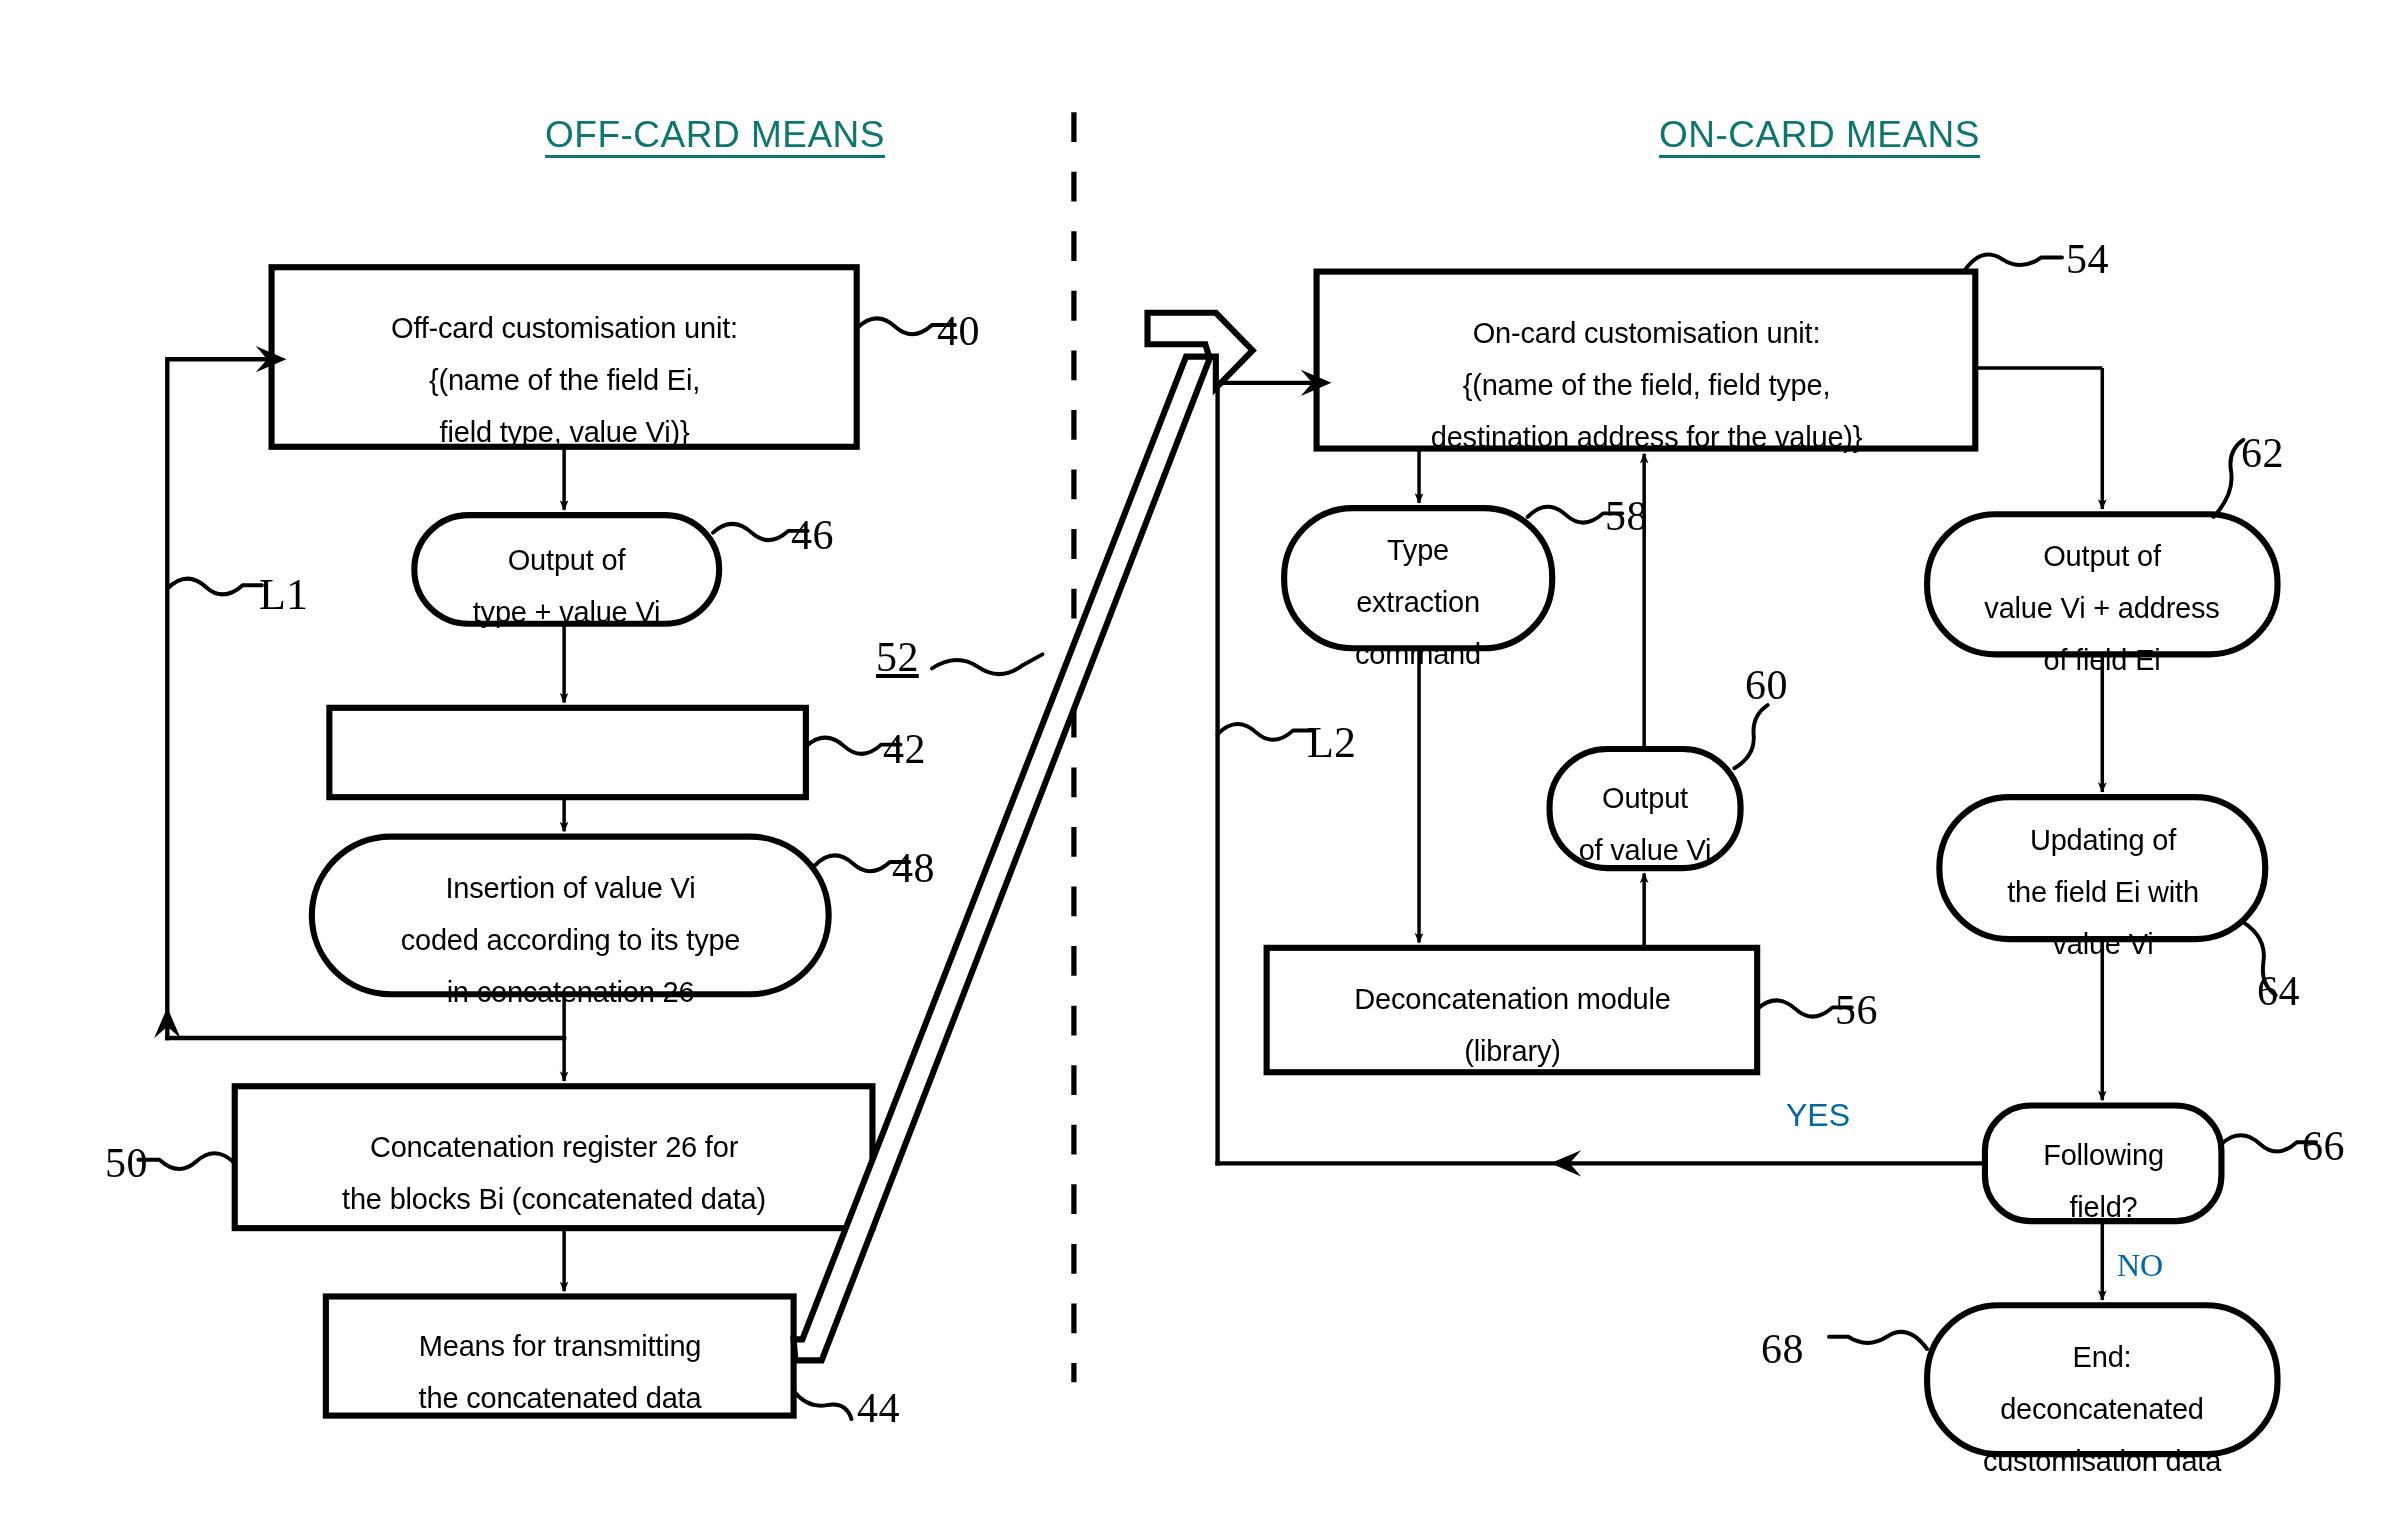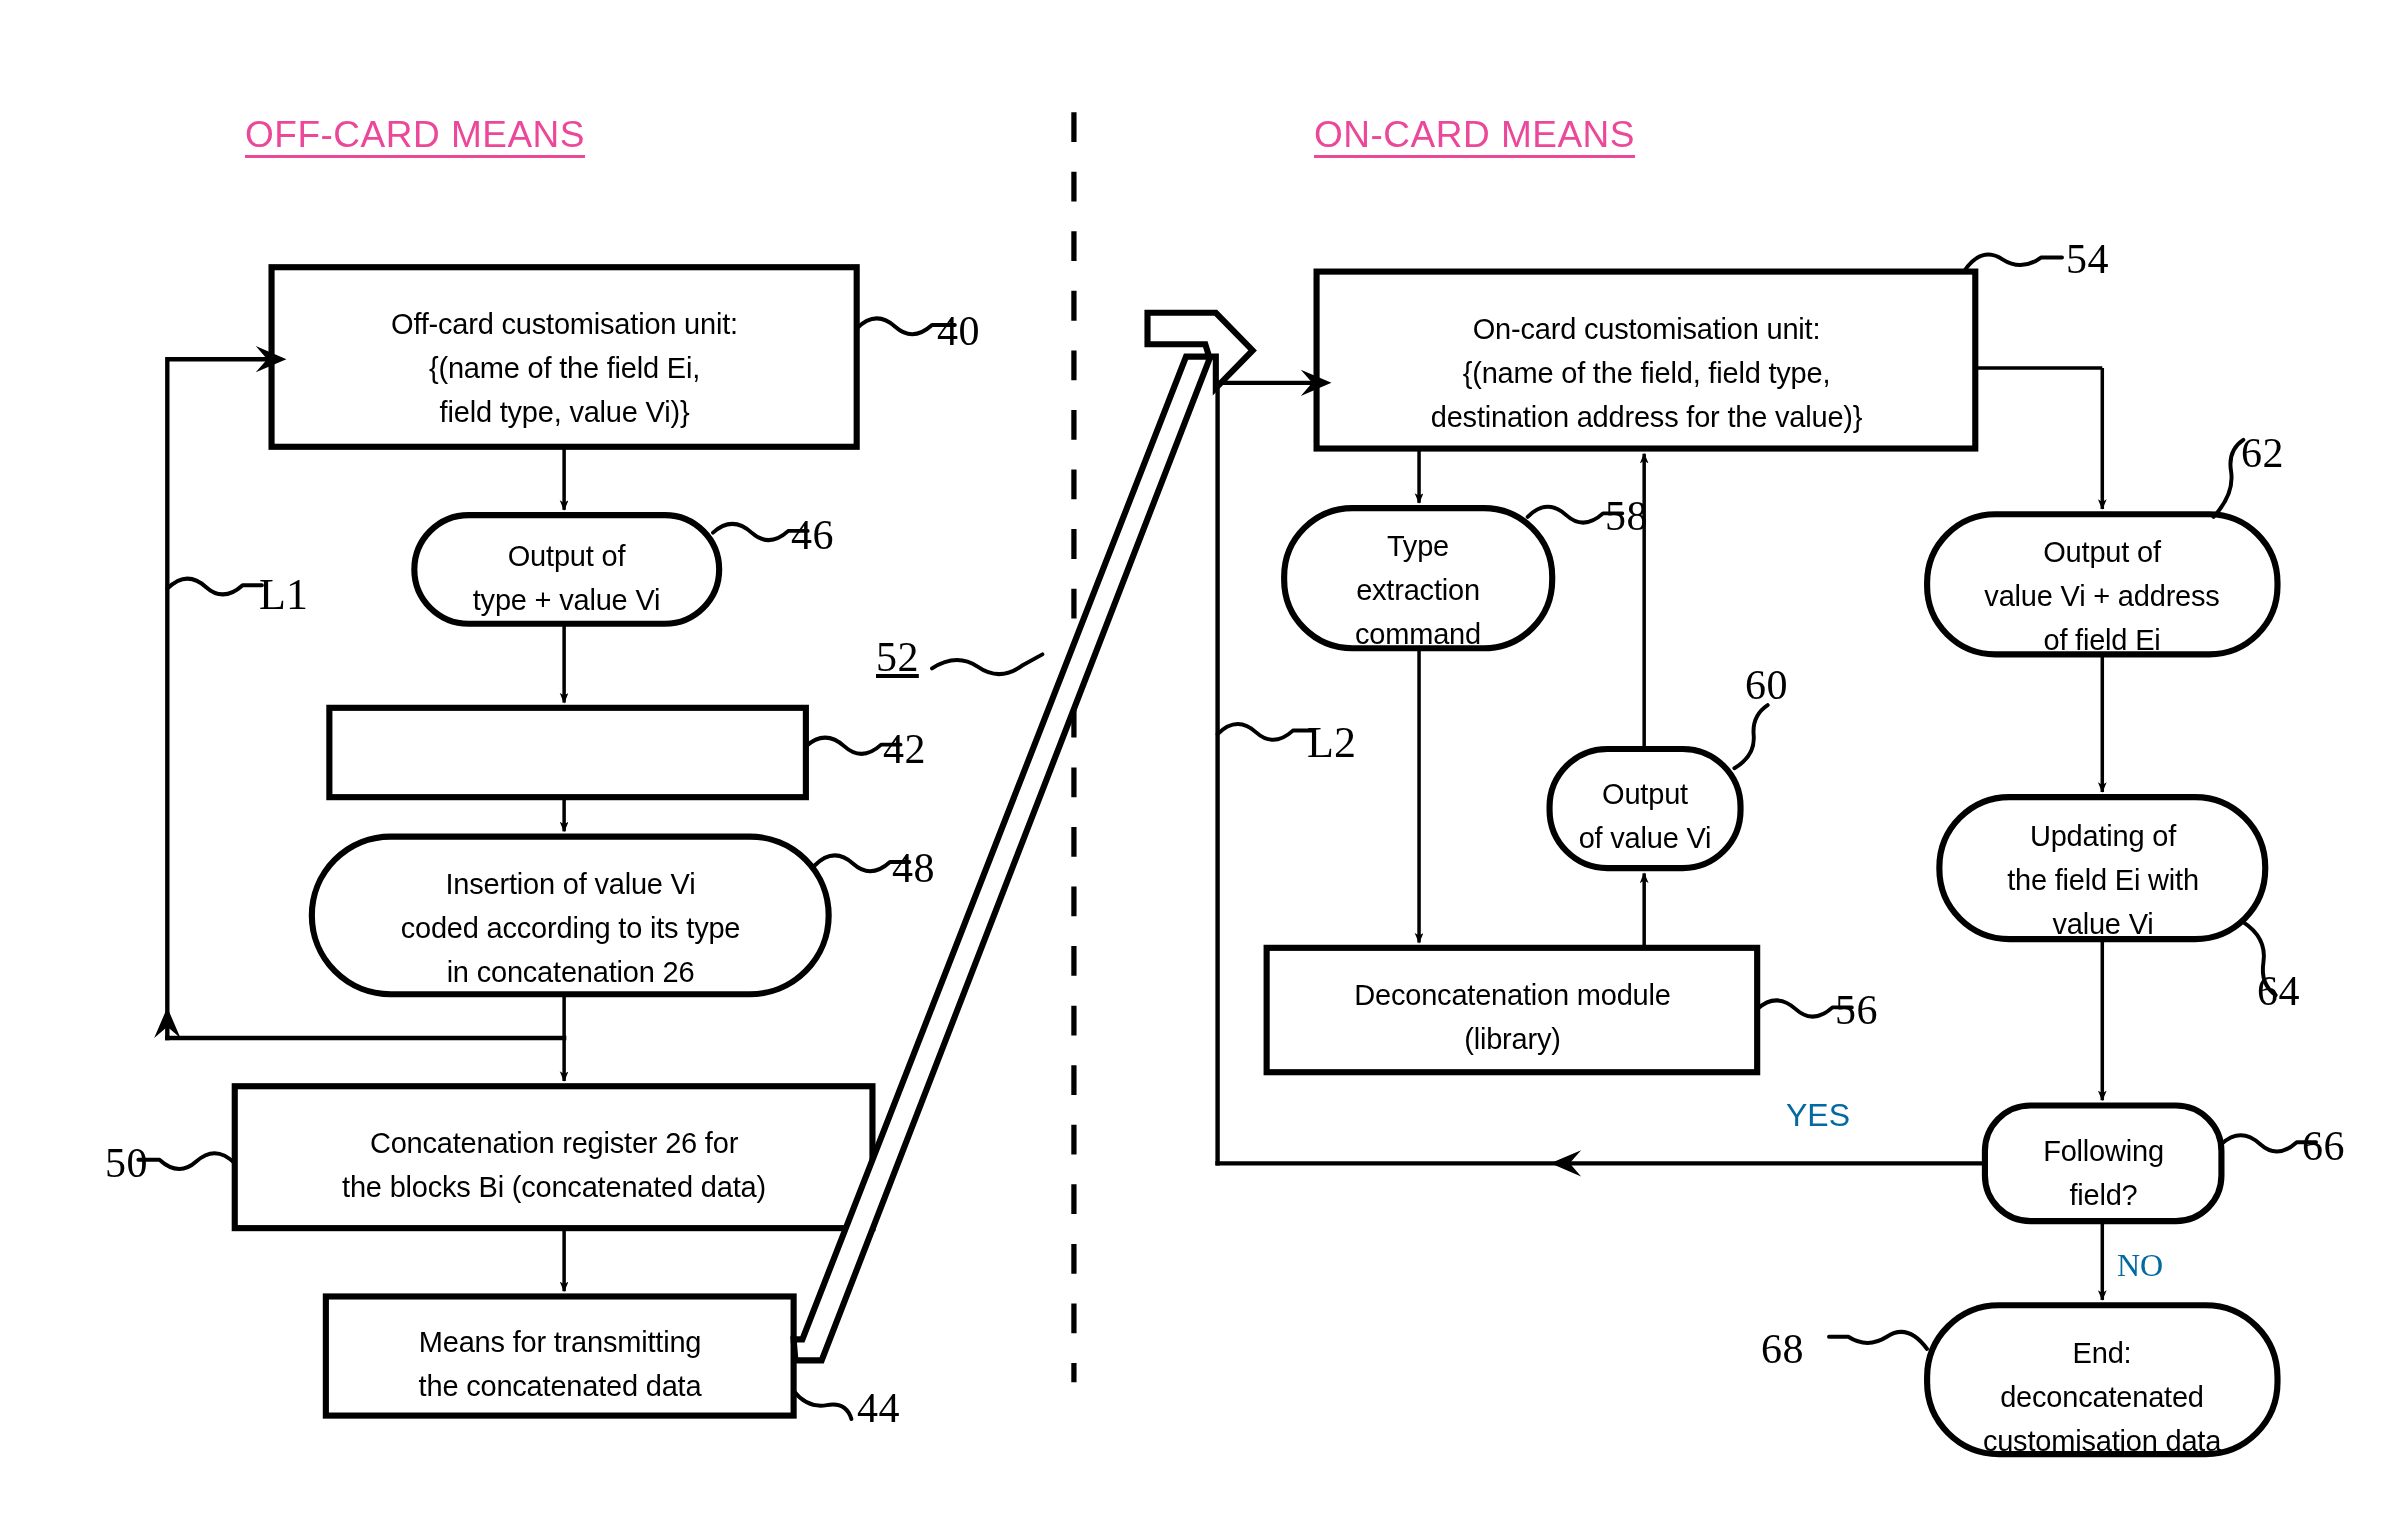--- a/index.html
+++ b/index.html
@@ -61,29 +61,29 @@
   }
   .arrowfill { fill: #000000; }
 
   
   .node-label {
     position: absolute;
     text-align: center;
     color: #000;
     font-family: "Liberation Sans", sans-serif;
     font-size: 29px;
-    line-height: 44px;
+    line-height: 52px;
     letter-spacing: -0.2px;
     white-space: pre-line;
     pointer-events: none;
   }
   .heading {
     position: absolute;
-    text-align: left;
-    color: #ec4899;
+    text-align: right;
+    color: #0f766e;
     font-family: "Liberation Sans", sans-serif;
     font-size: 37px;
     letter-spacing: 0.5px;
     text-decoration: underline;
     text-underline-offset: 8px;
     text-decoration-thickness: 2.6px;
   }
   .refnum {
     position: absolute;
     color: #000;

